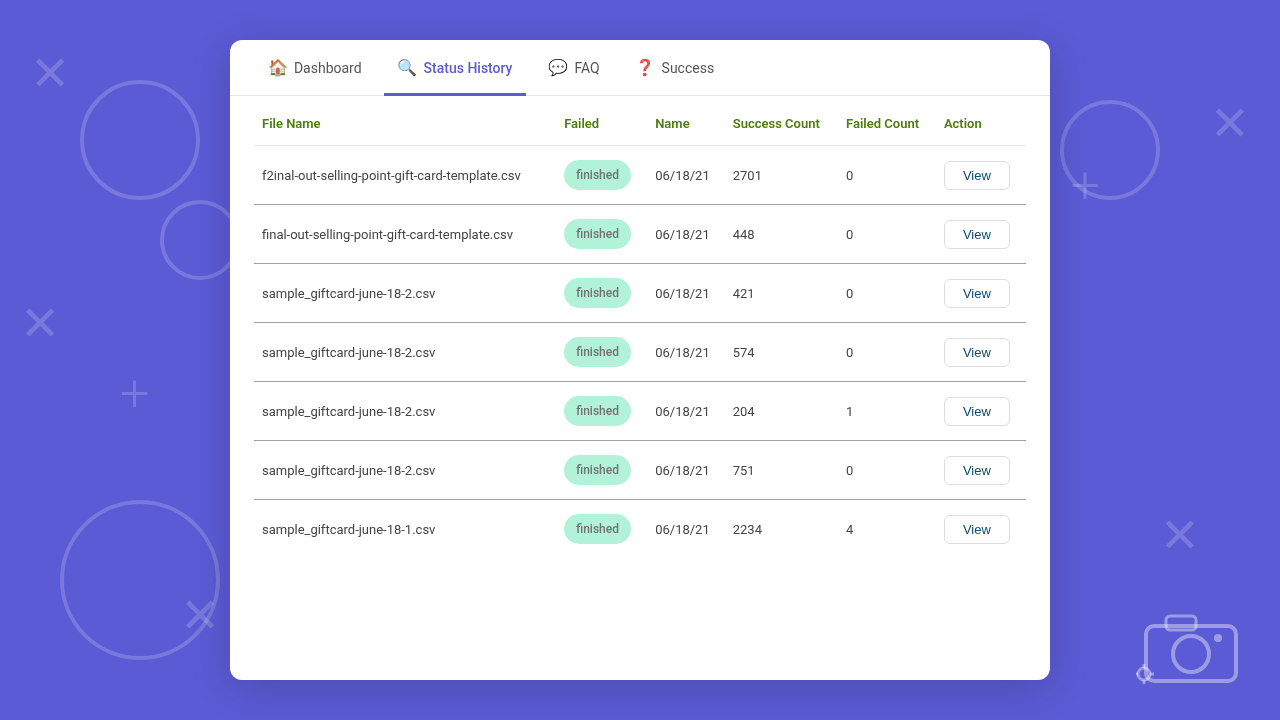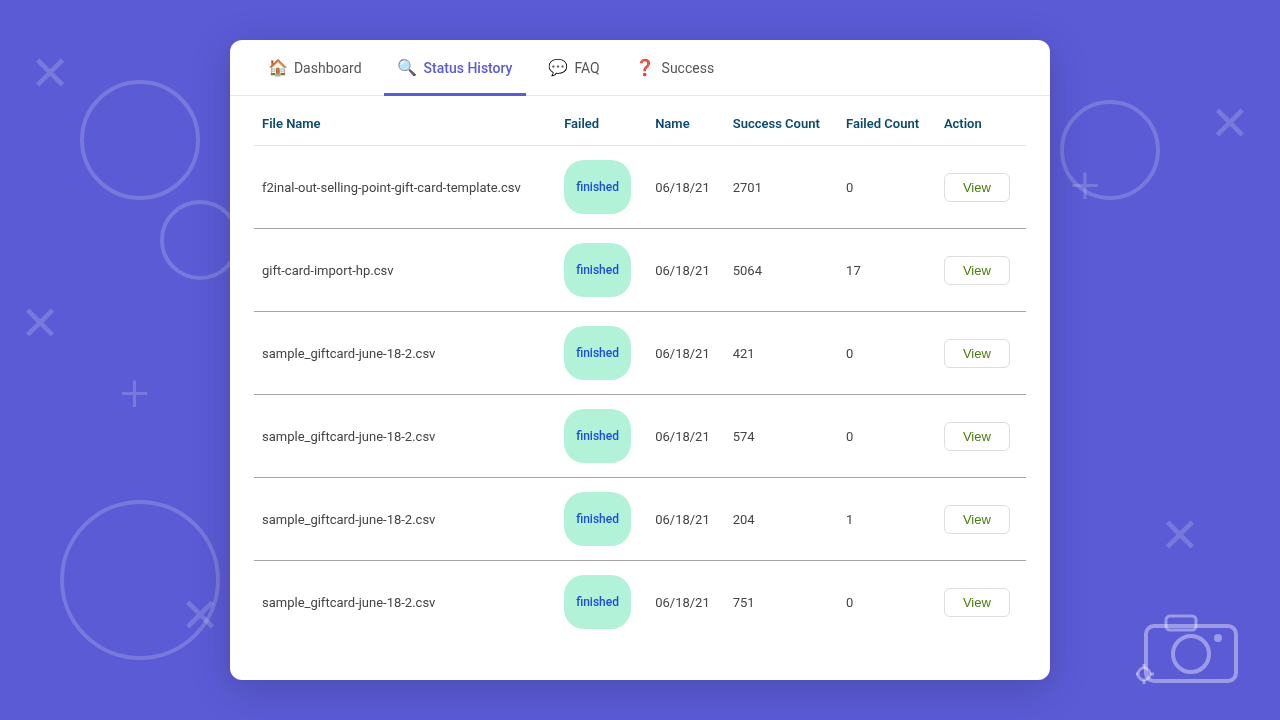--- a/index.html
+++ b/index.html
@@ -98,21 +98,21 @@
 
     table {
       width: 100%;
       border-collapse: collapse;
     }
 
     thead th {
       text-align: left;
       font-size: 13px;
       font-weight: 600;
-      color: #0c4a6e;
+      color: #4d7c0f;
       padding: 20px 8px 14px;
       border-bottom: 1px solid #e8e8e8;
     }
 
     tbody tr {
       border-bottom: 1px solid #a3a3a3;
     }
 
     tbody tr:last-child {
       border-bottom: none;
@@ -120,34 +120,34 @@
 
     tbody td {
       padding: 14px 8px;
       font-size: 13px;
       color: #444;
     }
 
     .status-badge {
       display: inline-block;
       background: #b2f2d9;
-      color: #1d4ed8;
+      color: #737373;
       border-radius: 20px;
-      padding: 20px 12px;
+      padding: 8px 12px;
       font-size: 12px;
       font-weight: 500;
     }
 
     .view-btn {
       border: 1px solid #ddd;
       background: #fff;
       border-radius: 6px;
       padding: 6px 18px;
       font-size: 13px;
-      color: #4d7c0f;
+      color: #0c4a6e;
       cursor: pointer;
       transition: background 0.15s;
     }
 
     
     .camera-icon {
       position: absolute;
       bottom: 24px;
       right: 24px;
       color: rgba(255,255,255,0.35);
@@ -213,25 +213,25 @@
       <tbody id="table-body">
       <tr>
       <td>f2inal-out-selling-point-gift-card-template.csv</td>
       <td><span class="status-badge">finished</span></td>
       <td>06/18/21</td>
       <td>2701</td>
       <td>0</td>
       <td><button class="view-btn">View</button></td>
     </tr>
           <tr>
-      <td>gift-card-import-hp.csv</td>
-      <td><span class="status-badge">finished</span></td>
-      <td>06/18/21</td>
-      <td>5064</td>
-      <td>17</td>
+      <td>final-out-selling-point-gift-card-template.csv</td>
+      <td><span class="status-badge">finished</span></td>
+      <td>06/18/21</td>
+      <td>448</td>
+      <td>0</td>
       <td><button class="view-btn">View</button></td>
     </tr>
           <tr>
       <td>sample_giftcard-june-18-2.csv</td>
       <td><span class="status-badge">finished</span></td>
       <td>06/18/21</td>
       <td>421</td>
       <td>0</td>
       <td><button class="view-btn">View</button></td>
     </tr>
@@ -250,20 +250,28 @@
       <td>204</td>
       <td>1</td>
       <td><button class="view-btn">View</button></td>
     </tr>
           <tr>
       <td>sample_giftcard-june-18-2.csv</td>
       <td><span class="status-badge">finished</span></td>
       <td>06/18/21</td>
       <td>751</td>
       <td>0</td>
+      <td><button class="view-btn">View</button></td>
+    </tr>
+          <tr>
+      <td>sample_giftcard-june-18-1.csv</td>
+      <td><span class="status-badge">finished</span></td>
+      <td>06/18/21</td>
+      <td>2234</td>
+      <td>4</td>
       <td><button class="view-btn">View</button></td>
     </tr>
         </tbody>
     </table>
   </div>
 </div>
 
 <div class="camera-icon">
   <svg width="120" height="80" viewBox="0 0 120 80" fill="none" xmlns="http://www.w3.org/2000/svg">
     <rect x="10" y="20" width="90" height="55" rx="8" stroke="rgba(255,255,255,0.4)" stroke-width="4" fill="none"></rect>

